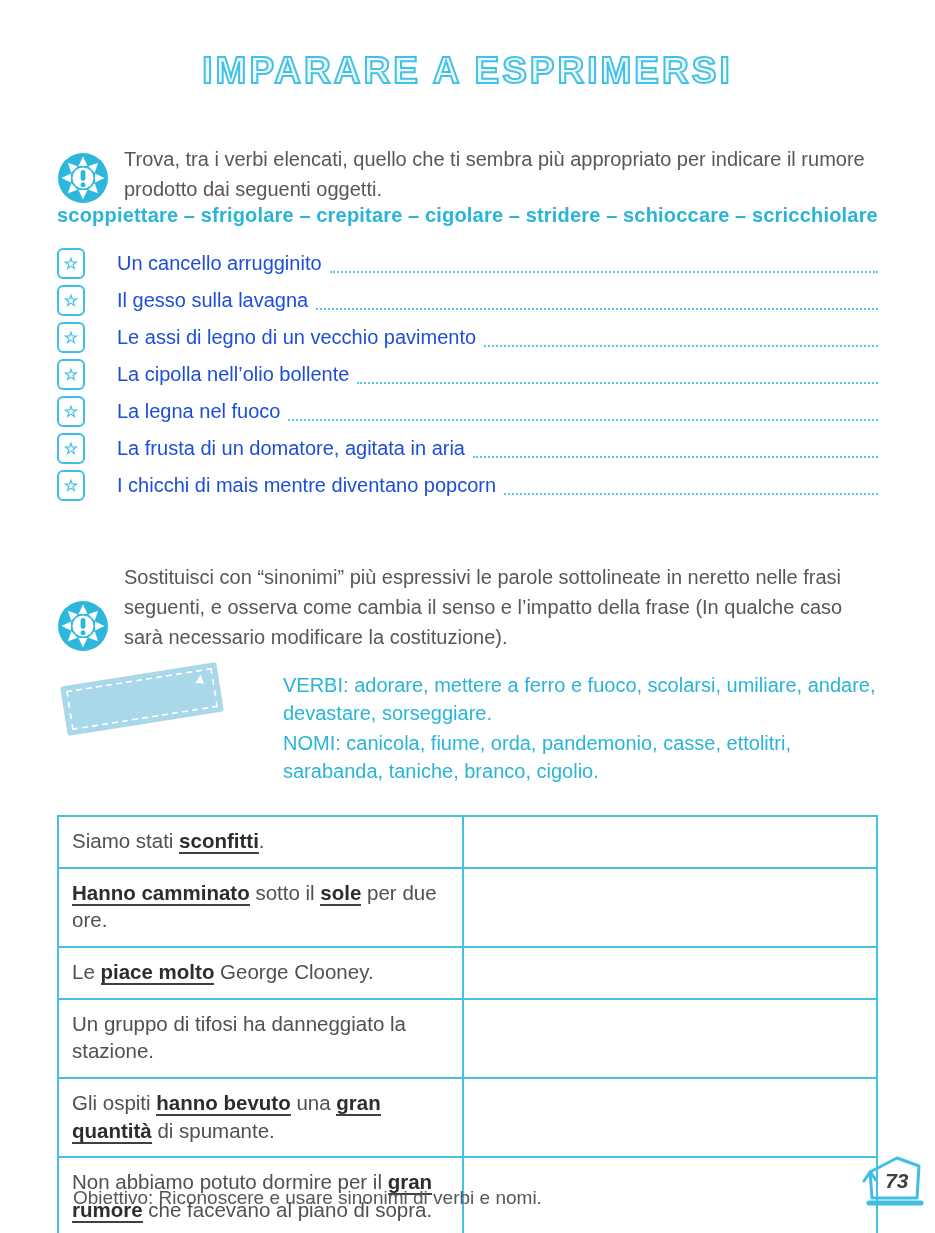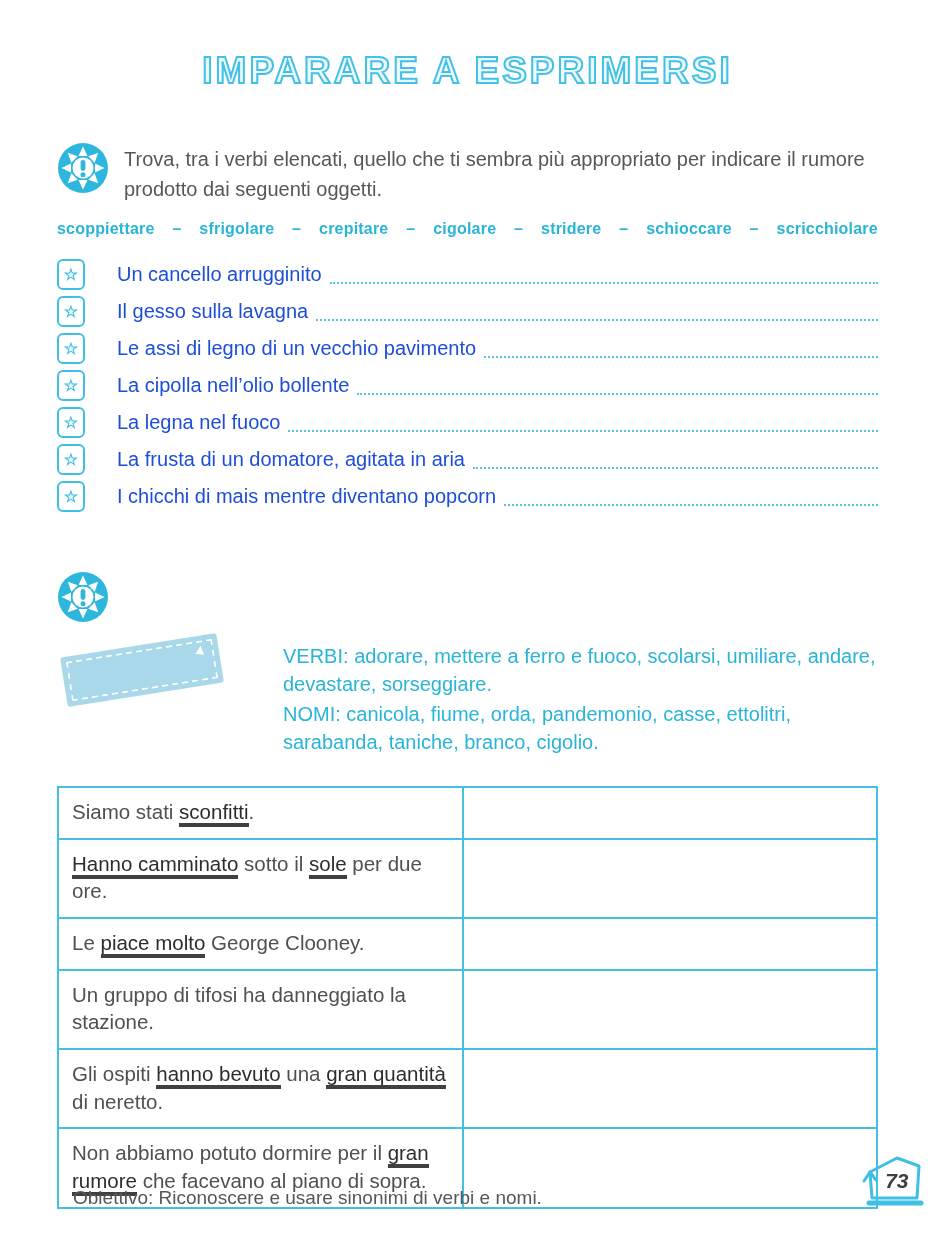--- a/index.html
+++ b/index.html
@@ -7,26 +7,26 @@
     position:relative;width:935px;height:1233px;margin:0 auto;background:#fff;
     font-family:"Liberation Sans",sans-serif;color:#565759;overflow:hidden;padding-left:48px;
   }
   .content{position:absolute;left:57px;top:0;width:821px;}
   
   .title{
     margin:50px 0 0 0;text-align:center;font-size:37px;font-weight:800;letter-spacing:3px;
     color:#eef9fd;-webkit-text-stroke:2px #42c1e6;text-stroke:2px #42c1e6;
   }
   
-  .ex-head{display:flex;align-items:flex-start;gap:15px;}
+  .ex-head{display:flex;align-items:flex-end;gap:15px;}
   .sun{flex:none;width:52px;height:52px;}
   .instruction{flex:1;margin:2px 0 0 0;font-size:20px;line-height:1.5;color:#565759;}
   .ex1{margin-top:50px;}
   .word-bank{
-    margin:16px 0 0 0;font-size:16px;font-weight:bold;color:#29b4d8;letter-spacing:.2px;
+    margin:0 0 0 0;font-size:20px;font-weight:bold;color:#29b4d8;letter-spacing:.2px;
     display:flex;justify-content:space-between;white-space:nowrap;
   }
   
   .prompt-list{list-style:none;margin:18px 0 0 0;padding:0;}
   .prompt-list li{display:flex;align-items:center;height:37px;}
   .star-box{
     flex:none;width:24px;height:27px;border:2.5px solid #3fbfe5;border-radius:6px;
     display:flex;align-items:center;justify-content:center;
     color:#3fbfe5;font-size:16px;font-weight:bold;line-height:1;
   }
@@ -49,21 +49,21 @@
     clip-path:polygon(3% 0%,97% 0%,100% 7%,94% 14%,100% 21%,94% 29%,100% 36%,94% 43%,100% 50%,94% 57%,100% 64%,94% 71%,100% 79%,94% 86%,100% 93%,97% 100%,3% 100%,0% 93%,6% 86%,0% 79%,6% 71%,0% 64%,6% 57%,0% 50%,6% 43%,0% 36%,6% 29%,0% 21%,6% 14%,0% 7%);
   }
   .hints-text{flex:1;margin-top:0;}
   .hints-text p{margin:0 0 3px 0;font-size:20px;font-weight:normal;color:#29b4d8;line-height:1.38;}
   
   .syn-table{width:100%;margin-top:18px;border-collapse:collapse;table-layout:fixed;}
   .syn-table,.syn-table td{border:2.5px solid #45c0e2;}
   .syn-table td{padding:10px 13px 12px 13px;vertical-align:top;font-size:20.5px;line-height:1.35;color:#4f5052;}
   .syn-table td.sentence{width:46%;}
   .syn-table td.answer{border-left:2px dotted #45c0e2;}
-  .hl{font-weight:normal;color:#2c2d2f;border-bottom:4px solid #404040;}
+  .hl{font-weight:bold;color:#2c2d2f;border-bottom:2px solid #404040;}
   
   .side-tab{
     position:absolute;right:0;top:708px;width:44px;height:172px;background:#c9e9f5;
     border-radius:14px 0 0 14px;display:flex;align-items:center;justify-content:center;
   }
   .side-tab span{
     writing-mode:vertical-rl;text-orientation:mixed;font-size:15px;font-weight:bold;
     letter-spacing:4px;color:#29b4d8;
   }
   
@@ -175,20 +175,21 @@
               <polygon points="26,4.5 21.5,14 30.5,14" transform="rotate(180 26 26)"></polygon>
               <polygon points="26,4.5 21.5,14 30.5,14" transform="rotate(225 26 26)"></polygon>
               <polygon points="26,4.5 21.5,14 30.5,14" transform="rotate(270 26 26)"></polygon>
               <polygon points="26,4.5 21.5,14 30.5,14" transform="rotate(315 26 26)"></polygon>
             </g>
             <circle cx="26" cy="26" r="10.5" fill="#ffffff"></circle>
             <rect x="23.6" y="18" width="4.8" height="11" rx="2.4" fill="#2db7dc"></rect>
             <circle cx="26" cy="32.8" r="2.5" fill="#2db7dc"></circle>
           </svg>
         </span>
+        <p class="instruction">Sostituisci con “sinonimi” più espressivi le parole sottolineate in neretto nelle frasi seguenti, e osserva come cambia il senso e l’impatto della frase (In qualche caso sarà necessario modificare la costituzione).</p>
       </div>
 
       <div class="hints-row">
         <div class="sticker-wrap">
           <div class="tag"></div>
         </div>
         <div class="hints-text">
           <p>VERBI: adorare, mettere a ferro e fuoco, scolarsi, umiliare, andare, devastare, sorseggiare.</p>
           <p>NOMI: canicola, fiume, orda, pandemonio, casse, ettolitri, sarabanda, taniche, branco, cigolio.</p>
         </div>
@@ -206,21 +207,21 @@
             </tr>
             <tr>
               <td class="sentence"><span>Le </span><span class="hl">piace molto</span><span> George Clooney.</span></td>
               <td class="answer"></td>
             </tr>
             <tr>
               <td class="sentence"><span>Un gruppo di tifosi ha danneggiato la stazione.</span></td>
               <td class="answer"></td>
             </tr>
             <tr>
-              <td class="sentence"><span>Gli ospiti </span><span class="hl">hanno bevuto</span><span> una </span><span class="hl">gran quantità</span><span> di neretto.</span></td>
+              <td class="sentence"><span>Gli ospiti </span><span class="hl">hanno bevuto</span><span> una </span><span class="hl">gran quantità</span><span> di spumante.</span></td>
               <td class="answer"></td>
             </tr>
             <tr>
               <td class="sentence"><span>Non abbiamo potuto dormire per il </span><span class="hl">gran rumore</span><span> che facevano al piano di sopra.</span></td>
               <td class="answer"></td>
             </tr>
           </tbody>
       </table>
     </section>
 

